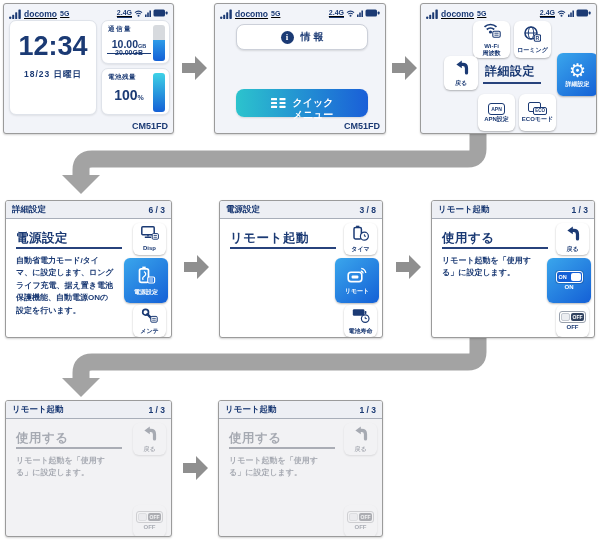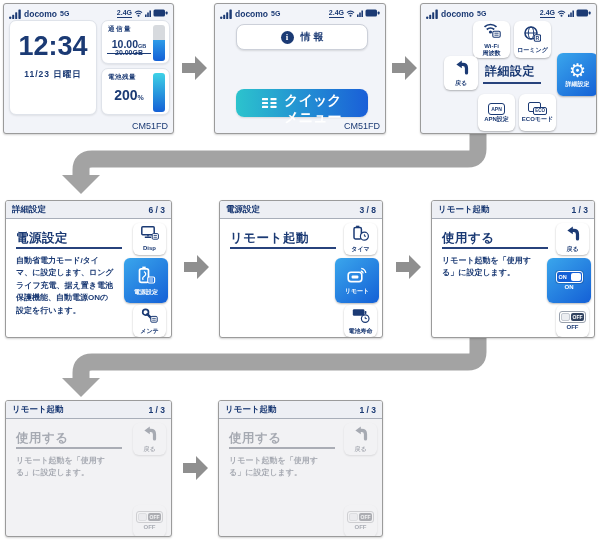--- a/index.html
+++ b/index.html
@@ -8,50 +8,50 @@
   .stage { position:relative; width:600px; height:541px; background:#fff; overflow:hidden; }
   .overlay { position:absolute; left:0; top:0; z-index:0; }
 
   .screen { position:absolute; background:#fff; border:1px solid #9b9b9b; border-radius:3px;
             box-shadow:0 1px 2px rgba(0,0,0,.18); z-index:1; overflow:hidden; }
   .lcd { background:#f2f4f9; }
 
   
   .sbar { position:absolute; top:1px; left:0; right:0; height:15px; display:flex;
           align-items:center; justify-content:space-between; padding:2px 5px 0 5px; }
-  .grp { display:flex; align-items:center; gap:2px; }
+  .grp { display:flex; align-items:center; gap:2px;text-decoration:underline; }
   .carrier { font-size:8.5px; font-weight:bold; color:#1b3a74; }
   .net { font-size:7px; font-weight:bold; color:#1b3a74; margin-left:1px; }
   .band { font-size:7px; font-weight:bold; color:#1b3a74; border-bottom:1px solid #1b3a74; line-height:1.15; }
 
   
   .card { position:absolute; background:#fff; border:1px solid #dfe3ea; border-radius:7px;
           box-shadow:0 1px 2px rgba(0,0,0,.08); }
   .clock { text-align:center; margin-top:10px; font-size:27px; font-weight:bold; color:#1b3a74; }
   .date  { text-align:center; margin-top:7px; font-size:8.5px; font-weight:bold; color:#1b3a74; letter-spacing:1px; }
   .clabel { position:absolute; left:6px; top:4px; font-size:6.5px; font-weight:bold; color:#1b3a74; letter-spacing:1.5px; }
   .used { position:absolute; left:5px; top:13px; width:44px; text-align:center; font-weight:bold; color:#1b3a74;
           border-bottom:1px solid #1b3a74; padding-bottom:1px; }
   .used .big { font-size:10.5px; } .used .unit { font-size:5.5px; }
   .total { position:absolute; left:5px; top:28px; width:44px; text-align:center; font-size:7px; font-weight:bold; color:#1b3a74; }
   .bval { position:absolute; left:4px; top:18px; width:46px; text-align:center; font-size:14px; font-weight:bold; color:#1b3a74; }
   .bval .unit { font-size:7px; }
   .gauge { position:absolute; right:4px; top:4px; width:12px; height:36px; border-radius:3px; background:#d7dade; overflow:hidden; }
   .gfill { position:absolute; bottom:0; left:0; right:0; height:57%; background:linear-gradient(180deg,#2f9ce8,#1460d6); }
   .gfull { background:linear-gradient(180deg,#3ed2e6,#1460d6); }
-  .dev { position:absolute; right:5px; bottom:2px; font-size:9px; font-weight:normal; color:#1b3a74; }
+  .dev { position:absolute; right:5px; bottom:2px; font-size:9px; font-weight:bold; color:#1b3a74; }
 
   
   .mbtn { position:absolute; left:21px; width:132px; height:26px; background:#fff; border:1px solid #ccd0d9;
           border-radius:8px; box-shadow:0 1px 2px rgba(0,0,0,.12); display:flex; align-items:center;
           justify-content:center; gap:7px; color:#1b3a74; font-weight:bold; font-size:10px; }
   .mbtn.quick { background:linear-gradient(90deg,#2cc3cd,#1a5fd8); border:none; color:#fff; }
   .infoic { width:13px; height:13px; border-radius:50%; background:#1b3a74; color:#fff; font-size:9px; font-weight:bold;
             display:flex; align-items:center; justify-content:center; font-family:"Liberation Serif",serif; }
-  .qlbl { font-size:14px; line-height:1.2; white-space:pre-line; text-align:center; font-weight:bold;margin-top:11px; }
+  .qlbl { font-size:10px; line-height:1.2; white-space:pre-line; text-align:center; font-weight:bold;margin-top:11px; }
 
   
   .tile { position:absolute; width:33px; height:32px; background:#fff; border-radius:6px;
           box-shadow:0 1px 2px rgba(0,0,0,.28); display:flex; flex-direction:column; align-items:center;
           justify-content:center; gap:1px; z-index:2; }
   .tile .tl { font-size:6px; font-weight:bold; color:#1b3a74; line-height:1.15; text-align:center; white-space:pre-line; }
   .tile.sel { background:linear-gradient(140deg,#3aa6ec 0%,#1460d6 100%); }
   .tile.sel .tl { color:#fff; }
   .gear { font-size:19px; color:#fff; line-height:1; font-family:"DejaVu Sans",sans-serif; }
   .apnic { width:17px; height:12px; border:1.5px solid #1b3a74; border-radius:3px; font-size:5px; font-weight:bold;
@@ -145,33 +145,33 @@
             <rect x="4.4" y="0.5" width="1.6" height="6.5" fill="#1b3a74"></rect>
           </svg>
         <svg width="15" height="8" viewBox="0 0 15 8">
             <rect x="0.5" y="0.5" width="11.5" height="7" rx="1.5" fill="#1b3a74"></rect>
             <rect x="12.6" y="2.4" width="2" height="3.2" rx=".8" fill="#1b3a74"></rect>
           </svg>
       </div>
     </div>
     <div class="card" style="left:5px;top:16px;width:88px;height:95px">
       <div class="clock">12:34</div>
-      <div class="date">11/23 日曜日</div>
+      <div class="date">18/23 日曜日</div>
     </div>
     <div class="card" style="left:97px;top:16px;width:69px;height:44px">
       <span class="clabel">通信量</span>
       <div class="used"><span class="big">10.00</span><span class="unit">GB</span></div>
       <div class="total">20.00GB</div>
       <div class="gauge">
           <div class="gfill"></div>
         </div>
     </div>
     <div class="card" style="left:97px;top:64px;width:69px;height:47px">
       <span class="clabel" style="letter-spacing:.5px">電池残量</span>
-      <div class="bval"><span>200</span><span class="unit">%</span></div>
+      <div class="bval"><span>100</span><span class="unit">%</span></div>
       <div class="gauge gfull" style="height:39px"></div>
     </div>
     <div class="dev">CM51FD</div>
   </div>
 
   <div class="screen lcd" style="left:214px;top:3px;width:172px;height:131px">
     <div class="sbar">
       <div class="grp">
         <svg width="13" height="10" viewBox="0 0 13 10">
             <circle cx="1.2" cy="8.8" r="1.2" fill="#1b3a74"></circle>

